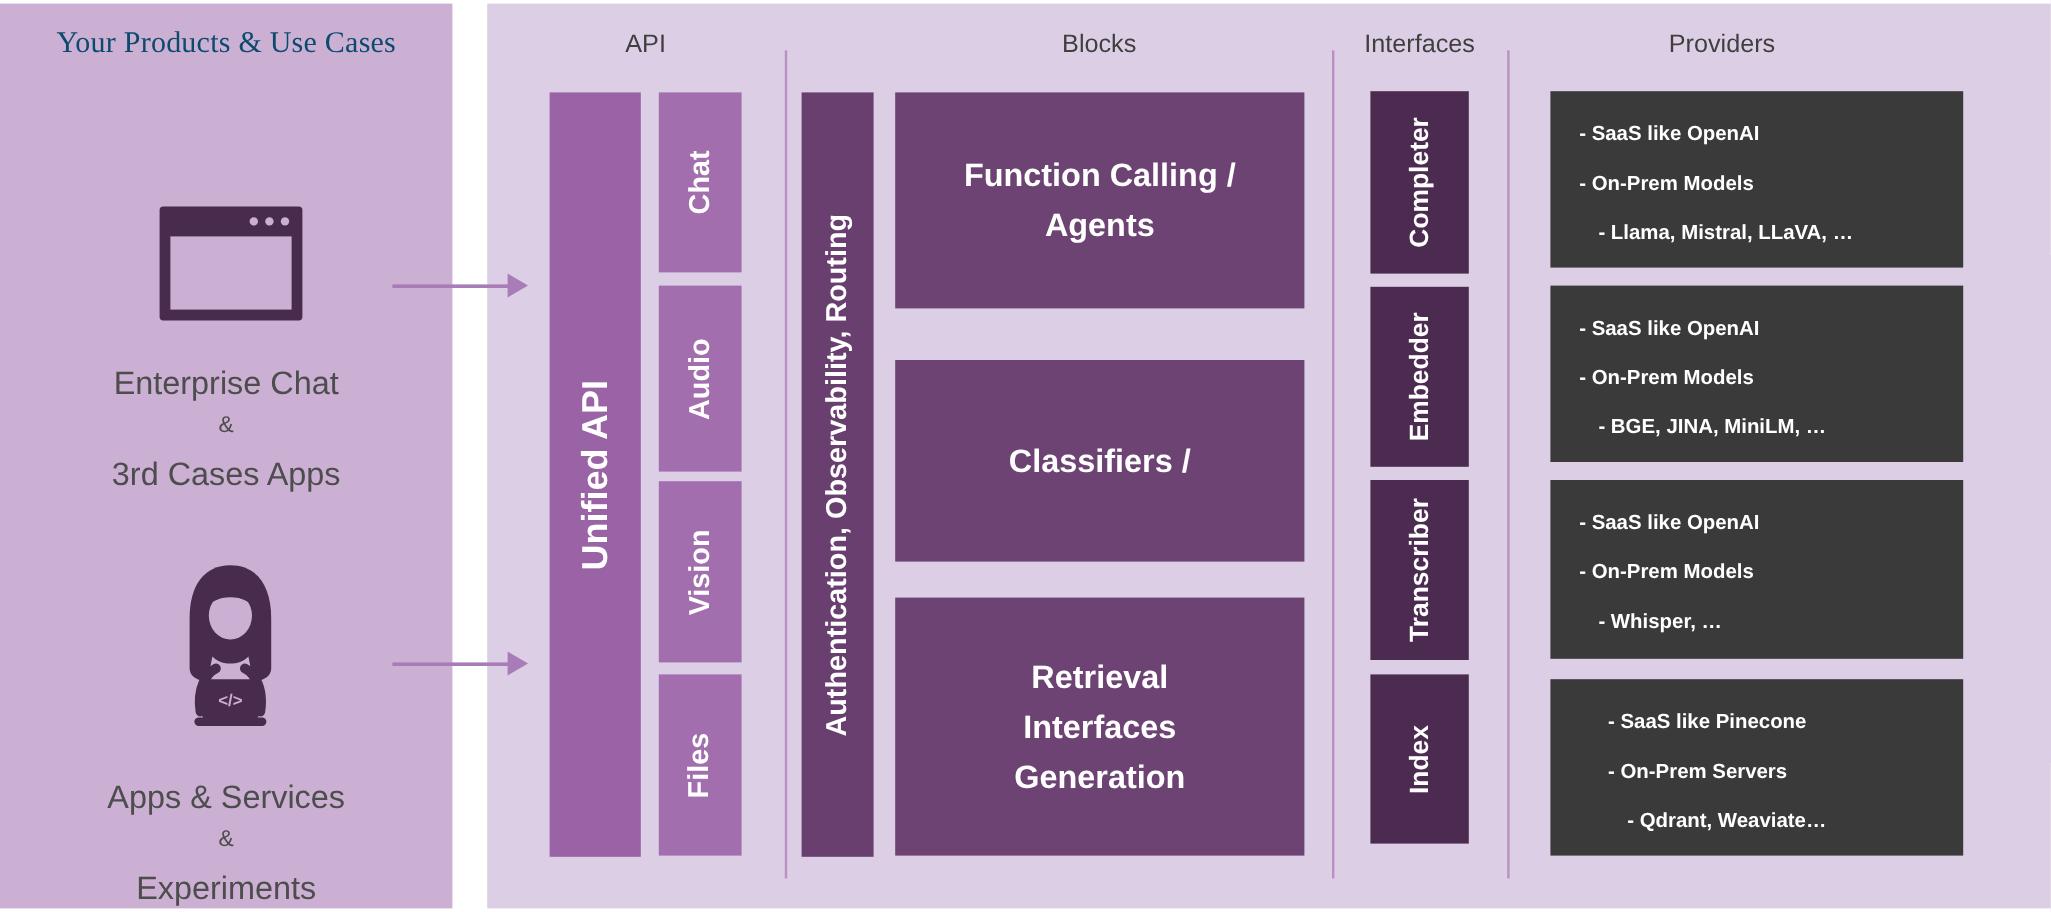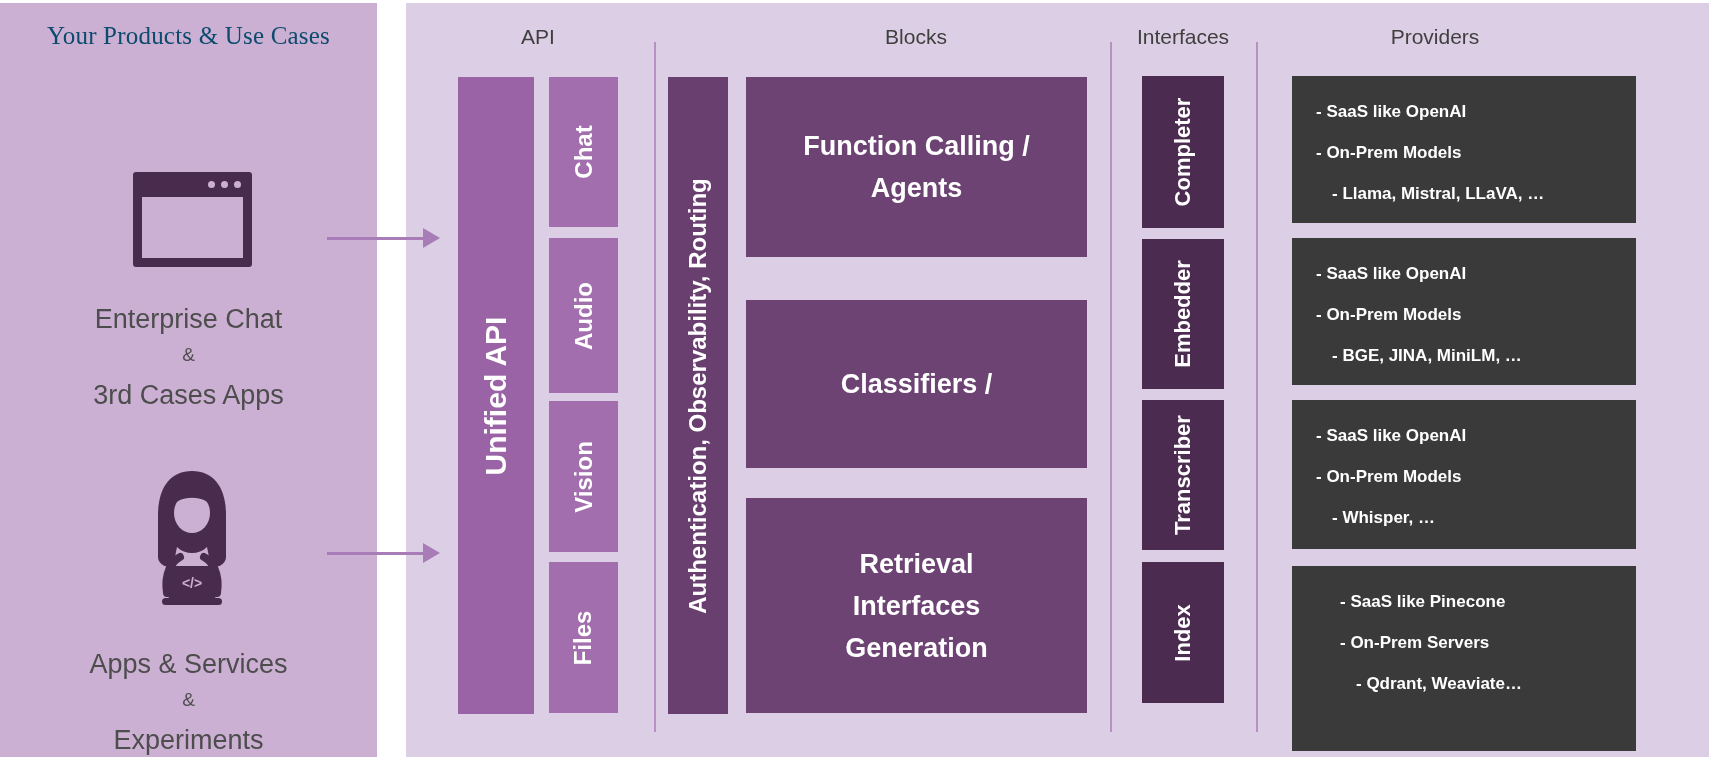--- a/index.html
+++ b/index.html
@@ -73,21 +73,21 @@
   .if-1{top:236px;height:150px;}
   .if-2{top:397px;height:150px;}
   .if-3{top:559px;height:141px;}
   .iface .vtext{font-size:22px;font-weight:600;}
 
   .provider{position:absolute;left:886px;width:344px;background:#3b3a3b;color:#ffffff;
     font-size:17px;font-weight:600;line-height:41px;padding:15px 0 0 24px;box-sizing:border-box;}
   .pv-0{top:73px;height:147px;}
   .pv-1{top:235px;height:147px;}
   .pv-2{top:397px;height:149px;}
-  .pv-3{top:563px;height:185px;padding-left:48px;}
+  .pv-3{top:563px;height:147px;padding-left:48px;}
   .provider .indent{padding-left:16px;}
 </style>
 </head>
 <body>
 
 <div>
 
   <aside class="left-panel">
     <div class="panel-title">Your Products &amp; Use Cases</div>
 

